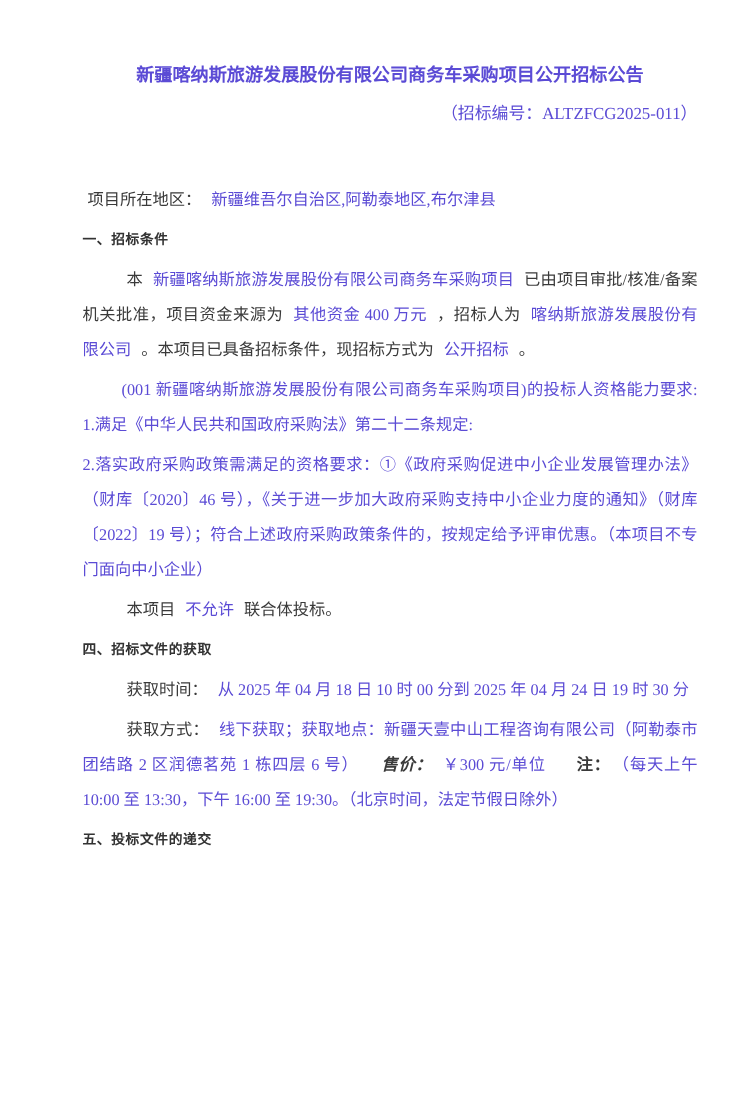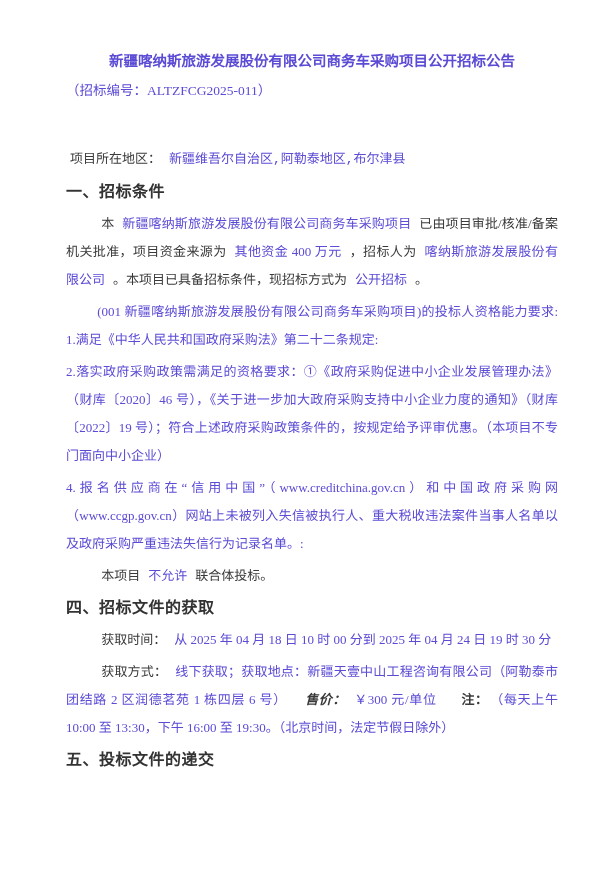--- a/index.html
+++ b/index.html
@@ -16,27 +16,27 @@
   .page{
     width:600px;height:889px;
     padding:34px 50px 0 50px;
   }
   .doc-title{
     font-size:14.5px;font-weight:bold;color:var(--link);
     text-align:center;line-height:22px;
   }
   .doc-no{
     font-size:13.5px;color:var(--link);
-    text-align:left;line-height:22px;margin-top:8px;
+    text-align:right;line-height:22px;margin-top:8px;
   }
   .location-line{
-    margin-top:44px;font-size:13px;line-height:28px;font-family:Liberation Mono, monospace;
+    margin-top:44px;font-size:13px;line-height:28px;
   }
   h2{
-    font-size:16px;font-weight:bold;color:#333;
+    font-size:11px;font-weight:bold;color:#333;
     line-height:28px;margin-top:4px;letter-spacing:.5px;
   }
   p{
     font-size:13px;line-height:28px;
     text-align:justify;
   }
   .indent{text-indent:2.4em;}
   .lnk{color:var(--link);}
   .em-link{color:var(--link);}
   .lbl{color:var(--ink);}
@@ -57,21 +57,20 @@
 
   <div class="sec">
     <h2>一、招标条件</h2>
     <p class="indent"><span>本</span><span class="lnk">新疆喀纳斯旅游发展股份有限公司商务车采购项目</span><span>已由项目审批/核准/备案机关批准，项目资金来源为</span><span class="lnk">其他资金 400 万元</span><span>，招标人为</span><span class="lnk">喀纳斯旅游发展股份有限公司</span><span>。本项目已具备招标条件，现招标方式为</span><span class="lnk">公开招标</span><span>。</span></p>
   </div>
 
 
   <div class="sec">
     <p class="indent lnk">(001 新疆喀纳斯旅游发展股份有限公司商务车采购项目)的投标人资格能力要求: 1.满足《中华人民共和国政府采购法》第二十二条规定:</p>
     <p class="lnk">2.落实政府采购政策需满足的资格要求：①《政府采购促进中小企业发展管理办法》（财库〔2020〕46 号），《关于进一步加大政府采购支持中小企业力度的通知》（财库〔2022〕19 号）；符合上述政府采购政策条件的，按规定给予评审优惠。（本项目不专门面向中小企业）</p>
-    <p class="lnk">4.报名供应商在“信用中国”（www.creditchina.gov.cn）和中国政府采购网（www.ccgp.gov.cn）网站上未被列入失信被执行人、重大税收违法案件当事人名单以及政府采购严重违法失信行为记录名单。:</p>
     <p class="indent"><span>本项目</span><span class="em-link">不允许</span><span>联合体投标。</span></p>
   </div>
 
   <div class="sec">
     <h2>四、招标文件的获取</h2>
     <p class="indent"><span class="lbl">获取时间：</span><span class="lnk">从 2025 年 04 月 18 日  10 时 00 分到 2025 年 04 月 24 日  19 时 30 分</span></p>
     <p class="indent"><span class="lbl">获取方式：</span><span class="lnk">线下获取；获取地点：新疆天壹中山工程咨询有限公司（阿勒泰市团结路 2 区润德茗苑 1 栋四层 6 号）</span><span class="blbl gap-l">售价：</span><span class="lnk">￥300 元/单位</span><span class="blbl gap-xl">注：</span><span class="lnk">（每天上午 10:00 至 13:30，下午 16:00 至 19:30。（北京时间，法定节假日除外）</span></p>
   </div>
 
   <div class="sec">

